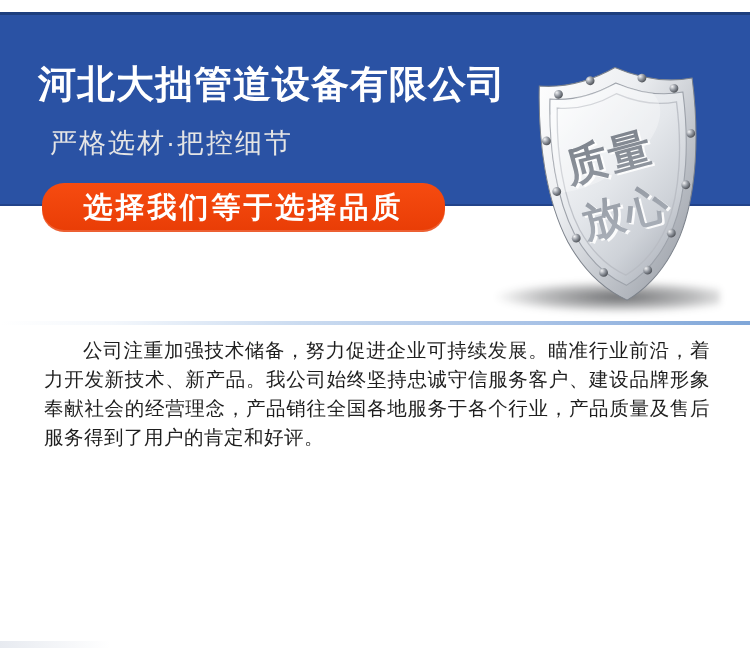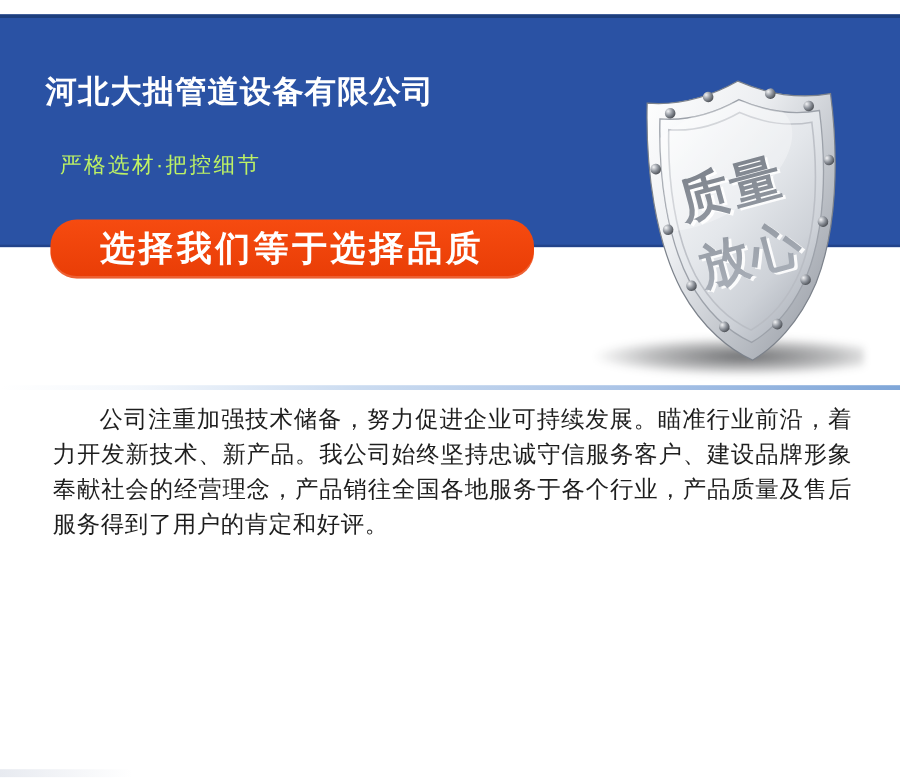--- a/index.html
+++ b/index.html
@@ -9,26 +9,26 @@
   }
   
   .header-band{
     position:absolute;top:12px;left:0;width:750px;height:194px;
     background:#2a52a4;border-top:3px solid #1d3e7d;
     box-shadow:inset 0 -2px 0 rgba(10,25,60,.25);
     box-sizing:border-box;z-index:1;
   }
   .company-name{
     position:absolute;left:38px;top:44px;margin:0;
-    font-size:26px;font-weight:bold;color:#ffffff;letter-spacing:1px;
+    font-size:38px;font-weight:bold;color:#ffffff;letter-spacing:1px;
     white-space:nowrap;
   }
   .tagline{
     position:absolute;left:50px;top:110px;
-    font-size:18px;color:#bef264;letter-spacing:2px;white-space:nowrap;
+    font-size:27px;color:#e5e5e5;letter-spacing:2px;white-space:nowrap;
   }
   
   .quality-banner{
     position:absolute;left:42px;top:183px;width:403px;height:49px;
     background:linear-gradient(#f64b10,#e93d06);
     display:flex;align-items:center;justify-content:center;
     z-index:3;box-shadow:inset 0 -2px 0 rgba(255,255,255,.18);border-radius:22px;
   }
   .quality-banner span{
     color:#ffffff;font-size:29px;font-weight:bold;letter-spacing:3px;white-space:nowrap;

